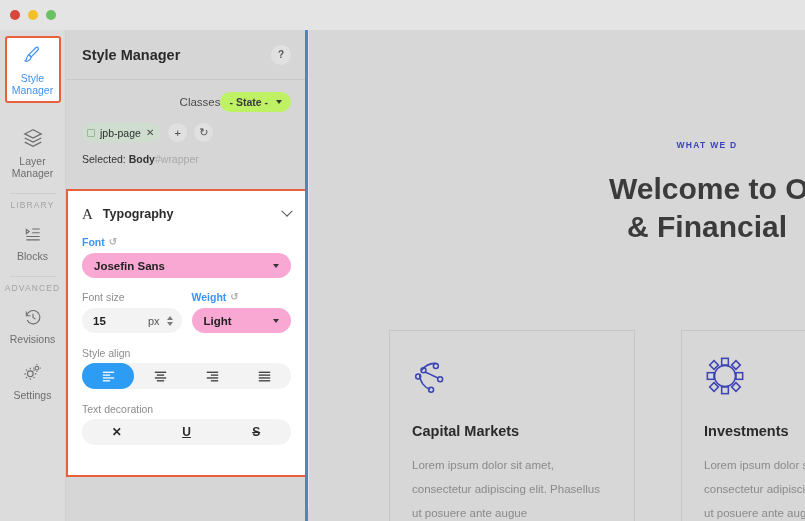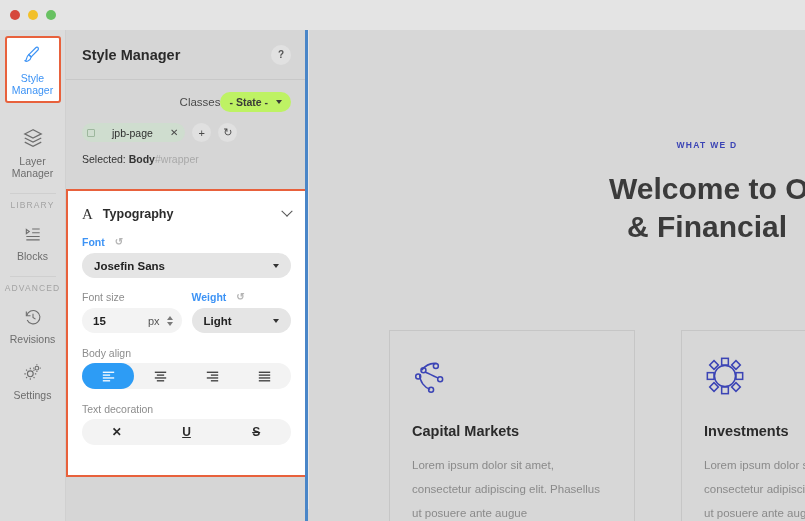--- a/index.html
+++ b/index.html
@@ -76,21 +76,21 @@
     background: #bef264; border-radius: 11px; padding: 4px 9px;
     font-size: 10.5px; color: #3a3a3a; font-weight: bold;
     display: flex; align-items: center; gap: 8px;
   }
   .caret { width: 0; height: 0; border-left: 3.5px solid transparent;
            border-right: 3.5px solid transparent; border-top: 4px solid #3a3a3a; }
 
   .tags-row { display: flex; align-items: center; gap: 7px; margin-top: 11px; }
   .tag {
     background: #cfddcf; border-radius: 11px; height: 19px;
-    display: flex; align-items: center; gap: 17px; padding: 0 7px 0 5px;
+    display: flex; align-items: center; gap: 5px; padding: 0 7px 0 5px;
     font-size: 10.5px; color: #2f2f2f;
   }
   .tag-check {
     width: 8px; height: 8px; border: 1px solid #9db79d; border-radius: 1px;
   }
   .tag-x { font-size: 10px; color: #4a4a4a; }
   .round-btn {
     width: 19px; height: 19px; border-radius: 50%; background: #e0e0e0;
     display: flex; align-items: center; justify-content: center;
     font-size: 11px; color: #4a4a4a;
@@ -111,27 +111,27 @@
   }
   .typo-a { font-size: 15px; color: #333; font-family: "Liberation Serif", serif; }
   .typo-title { font-size: 12.5px; font-weight: bold; color: #2b2b2b; flex: 1; }
   .chev-down {
     width: 8px; height: 8px; border-right: 1.6px solid #555; border-bottom: 1.6px solid #555;
     transform: rotate(45deg) translate(-2px,-2px);
   }
 
   .field-label {
     font-size: 10.5px; color: #8d8d8d; margin-bottom: 5px;
-    display: flex; align-items: flex-start; gap: 10px;
+    display: flex; align-items: flex-start; gap: 4px;
   }
   .field-label.active { color: #3d93f5; font-weight: bold; }
   .reset-ico { font-size: 10px; color: #b5b5b5; }
 
   .sel {
-    background: #e5e5e5; border-radius: 13px; height: 25px;
+    background: #f9a8d4; border-radius: 13px; height: 25px;
     display: flex; align-items: center; justify-content: space-between;
     padding: 0 12px; font-size: 11.5px; color: #222; font-weight: bold;
   }
   .sel .caret { border-top-color: #333; }
 
   .two-col { display: flex; gap: 10px; margin-top: 13px; }
   .col { flex: 1; }
   .num-field {
     background: #f3f3f3; border-radius: 13px; height: 25px;
     display: flex; align-items: center; padding: 0 9px 0 11px;
@@ -374,21 +374,21 @@
           <span>Weight</span>
           <span class="reset-ico">↺</span>
         </div>
         <div class="sel">
           <span>Light</span>
           <span class="caret"></span>
         </div>
       </div>
     </div>
 
-    <div class="sect-label">Body align</div>
+    <div class="sect-label">Style align</div>
     <div class="seg">
       <div class="seg-btn on">
         <svg width="13" height="11" viewBox="0 0 16 13">
             <rect x="1" y="0.5" width="14" height="1.6"></rect>
             <rect x="1" y="4" width="9" height="1.6"></rect>
             <rect x="1" y="7.5" width="14" height="1.6"></rect>
             <rect x="1" y="11" width="9" height="1.6"></rect>
           </svg>
       </div>
       <div class="seg-btn">

